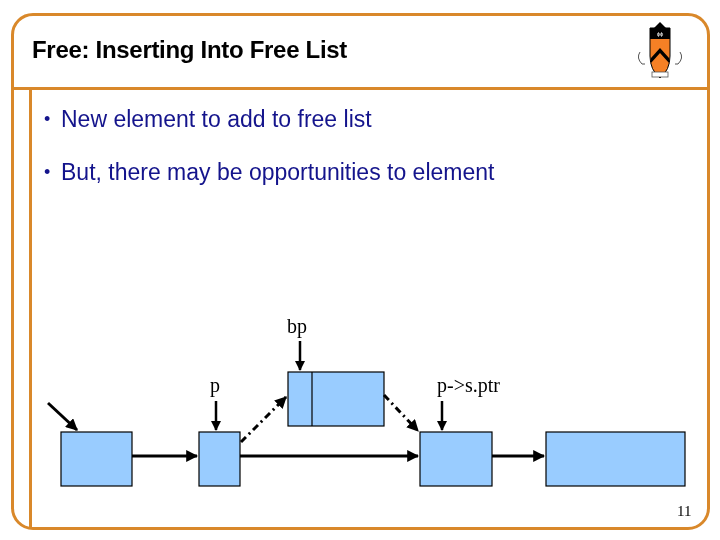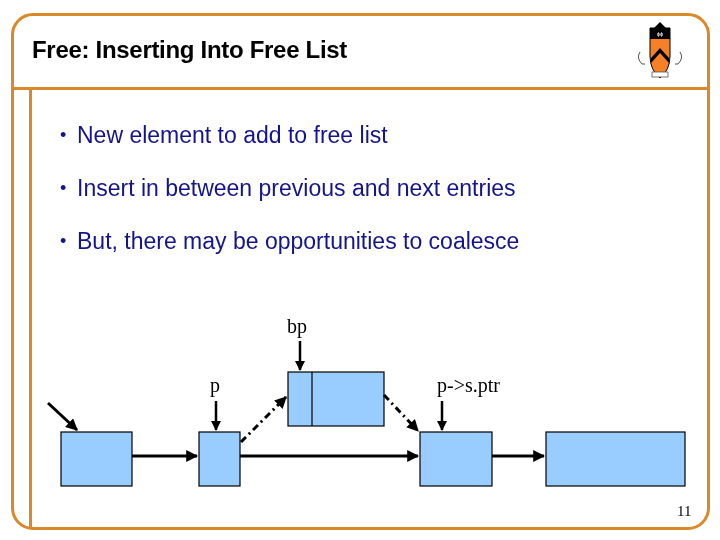--- a/index.html
+++ b/index.html
@@ -1,21 +1,21 @@
 <!DOCTYPE html>
 <html><head>
   <meta charset="utf-8">
   <style>
     html, body { margin: 0; padding: 0; background: #ffffff; }
     body { width: 720px; height: 540px; position: relative; overflow: hidden; font-family: "Liberation Sans", sans-serif; }
     .frame { position: absolute; left: 11px; top: 13px; width: 693px; height: 511px; border: 3px solid #d9882a; border-radius: 22px; box-sizing: content-box; }
     .hline { position: absolute; left: 11px; top: 87px; width: 697px; height: 3px; background: #d9882a; }
     .vline { position: absolute; left: 29px; top: 87px; width: 3px; height: 440px; background: #d9882a; }
     .title { position: absolute; left: 32px; top: 36px; font-size: 24px; font-weight: bold; color: #000; letter-spacing: -0.3px; white-space: nowrap; }
-    .bullets { position: absolute; left: 44px; top: 98px; margin: 16px; padding: 0; list-style: none; }
+    .bullets { position: absolute; left: 44px; top: 98px; margin: 0; padding: 0; list-style: none; }
     .bullets li { font-size: 23px; color: #14148c; height: 53px; line-height: 42px; white-space: nowrap; }
     .bullets li .dot { display: inline-block; width: 8px; margin-right: 9px; font-size: 18px; vertical-align: top; }
     .crest { position: absolute; left: 632px; top: 22px; width: 56px; height: 62px; }
     .diagram { position: absolute; left: 0; top: 0; width: 720px; height: 540px; }
     .lbl { font-family: "Liberation Serif", serif; font-size: 20px; fill: #000; }
     .pagenum { position: absolute; left: 677px; top: 503px; font-family: "Liberation Serif", serif; font-size: 15px; color: #000; text-align: right; }
   </style>
 </head>
 <body>
 
@@ -30,22 +30,21 @@
   <rect x="18" y="6" width="20" height="11" fill="#000"></rect>
   <path d="M28 0 L34 6 L22 6 Z" fill="#000"></path>
   <text x="28" y="14" font-size="6" fill="#fff" text-anchor="middle" font-family="Liberation Sans, sans-serif">ɸɸ</text>
   <path d="M19 36 L28 26 L37 36 L37 41 L28 31 L19 41 Z" fill="#000"></path>
   <path d="M8 30 q-4 6 2 12 l3 0 M48 30 q4 6 -2 12 l-3 0" stroke="#555" stroke-width="1" fill="none"></path>
   <rect x="20" y="50" width="16" height="5" fill="#fff" stroke="#555" stroke-width="0.8"></rect>
 </svg>
 
 <ul class="bullets">
   <li><span class="dot">•</span><span>New element to add to free list</span></li>
-  <li><span class="dot">•</span><span>Insert in between previous and next entries</span></li>
-  <li><span class="dot">•</span><span>But, there may be opportunities to coalesce</span></li>
+  <li><span class="dot">•</span><span>But, there may be opportunities to element</span></li>
 </ul>
 
 <svg class="diagram" viewBox="0 0 720 540">
   <defs>
     <marker id="ah" viewBox="0 0 10 10" refX="9" refY="5" markerWidth="4" markerHeight="4" orient="auto">
       <path d="M0 0 L10 5 L0 10 Z" fill="#000"></path>
     </marker>
   </defs>
 
   <rect x="61" y="432" width="71" height="54" fill="#99ccff" stroke="#000" stroke-width="1.2"></rect>

